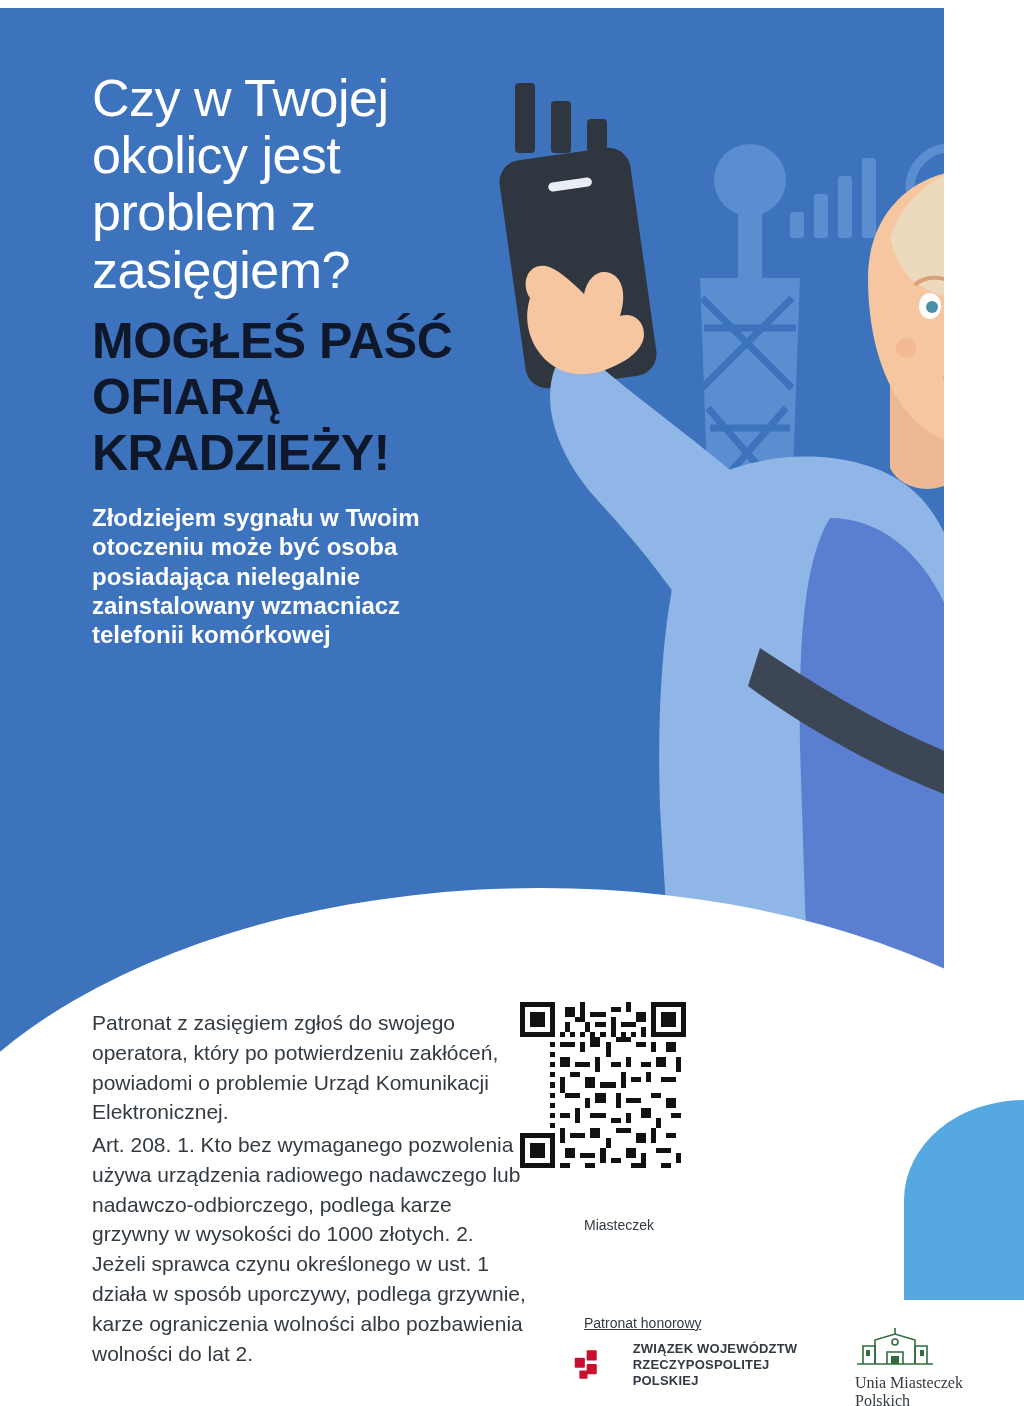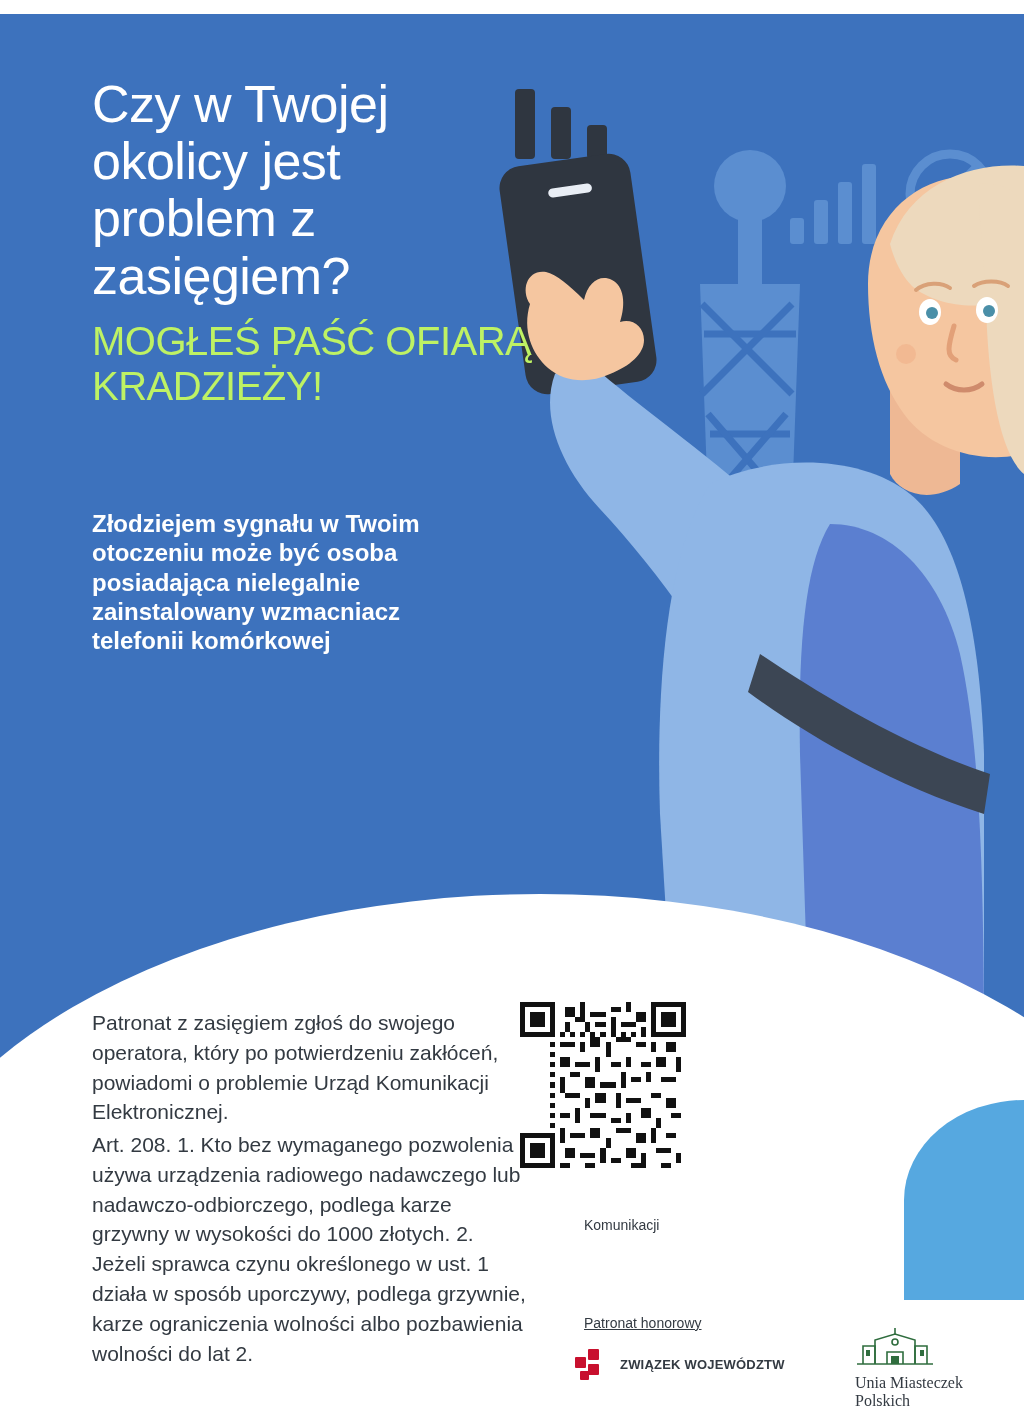--- a/index.html
+++ b/index.html
@@ -15,22 +15,22 @@
   .poster {
     position: relative;
     width: 1024px;
     height: 1406px;
     background: #ffffff;
     overflow: hidden;
   }
   
   .blue-bg {
     position: absolute;
-    left: 0; top: 14px;
-    width: 1024px;
+    left: 0; top: 8px;
+    width: 944px;
     height: 1050px;
     background: #3d72bd;
     overflow: hidden;
   }
   .curve-white {
     position: absolute;
     left: -120px;
     top: 880px;
     width: 1320px;
     height: 700px;
@@ -94,24 +94,24 @@
     font-size: 52px;
     line-height: 1.10;
     font-weight: 400;
     letter-spacing: -0.5px;
   }
   .subhead {
     position: absolute;
     left: 92px;
     top: 305px;
     width: 470px;
-    color: #bef264;
-    font-size: 40px;
+    color: #0f172a;
+    font-size: 50px;
     line-height: 1.12;
-    font-weight: normal;
+    font-weight: bold;
     letter-spacing: -0.5px;
     text-transform: uppercase;
   }
   .bodyhead {
     position: absolute;
     left: 92px;
     top: 495px;
     width: 380px;
     color: #ffffff;
     font-size: 24px;
@@ -177,21 +177,21 @@
     text-decoration: underline;
   }
   .patron-1 {
     position: absolute;
     left: 572px;
     top: 362px;
     width: 250px;
     height: 46px;
     display: flex;
     align-items: center;
-    gap: 8px;
+    gap: 24px;
   }
   .patron-1 .txt {
     font-size: 13px;
     font-weight: bold;
     color: #333a42;
     line-height: 1.22;
     letter-spacing: 0.2px;
   }
   .patron-2 {
     position: absolute;
@@ -429,35 +429,36 @@
           <rect x="27" y="29" width="3" height="1"></rect>
             <rect x="31" y="30" width="1" height="2"></rect>
           <rect x="8" y="32" width="2" height="1"></rect>
             <rect x="13" y="32" width="2" height="1"></rect>
           <rect x="22" y="32" width="3" height="1"></rect>
             <rect x="28" y="32" width="2" height="1"></rect>
         </g>
       </svg>
     </div>
 
-    <div class="org-label">Komunikacji</div>
+    <div class="org-label">Miasteczek</div>
 
     <div class="patron-label">Patronat honorowy</div>
 
     <div class="patron-1">
       <svg width="40" height="40" viewBox="0 0 40 40" xmlns="http://www.w3.org/2000/svg">
         <g fill="#c8102e">
           <rect x="3" y="12" width="11" height="11" rx="1"></rect>
           <rect x="16" y="4" width="11" height="11" rx="1"></rect>
           <rect x="16" y="19" width="11" height="11" rx="1"></rect>
           <rect x="8" y="26" width="9" height="9" rx="1"></rect>
         </g>
       </svg>
       <div class="txt">
         <div>ZWIĄZEK WOJEWÓDZTW</div>
+        <div>RZECZYPOSPOLITEJ POLSKIEJ</div>
       </div>
     </div>
 
     <div class="patron-2">
       <svg width="80" height="42" viewBox="0 0 80 42" xmlns="http://www.w3.org/2000/svg" style="display:inline-block">
         <g fill="none" stroke="#2f6d3e" stroke-width="1.6">
           <path d="M8 38 L8 20 L20 20 L20 38"></path>
           <path d="M20 38 L20 14 L40 8 L60 14 L60 38"></path>
           <path d="M60 38 L60 20 L72 20 L72 38"></path>
           <path d="M32 38 L32 26 L48 26 L48 38"></path>

